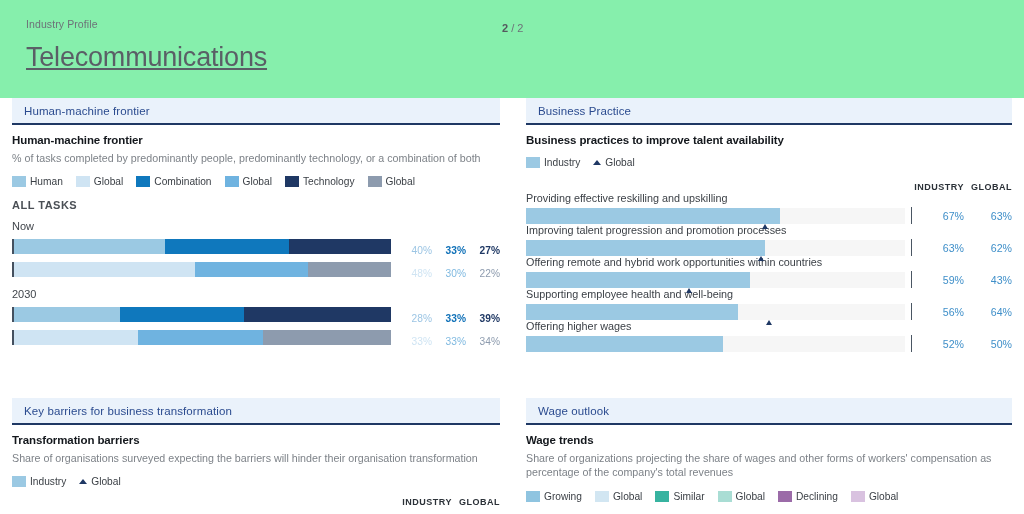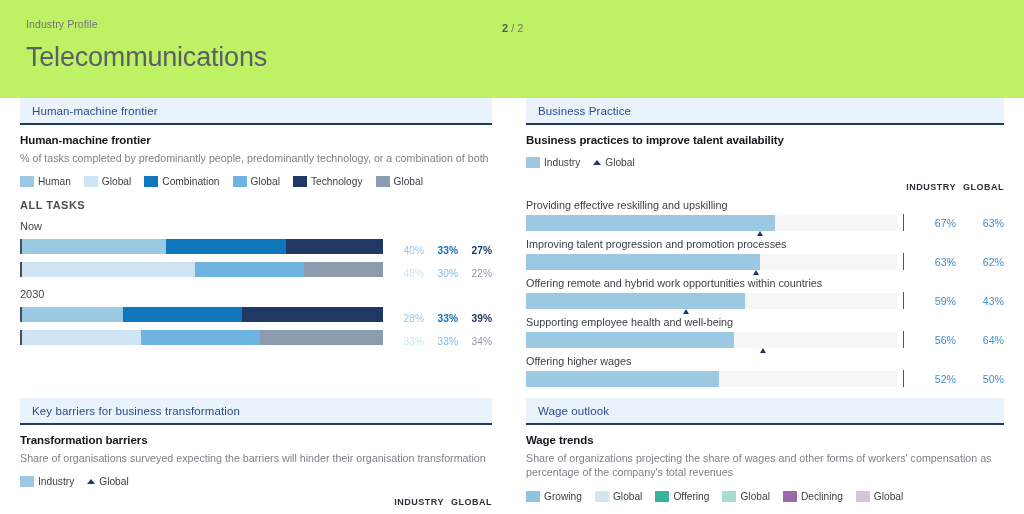--- a/index.html
+++ b/index.html
@@ -7,52 +7,53 @@
     width: 1024px; height: 514px;
     background: #ffffff;
     font-family: "Liberation Sans", sans-serif;
     overflow: hidden;
   }
 
   
   .page-header {
     position: relative;
     height: 98px;
-    background: #bef264;
+    background: #86efac;
     padding: 18px 26px 0 26px;
   }
   .eyebrow {
     font-size: 10.5px;
     color: #6d7278;
     letter-spacing: .1px;
   }
   .page-title {
     font-size: 27px;
     font-weight: 400;
     color: #5a5f66;
     margin-top: 12px;
     letter-spacing: -.2px;
+    text-decoration: underline;
   }
   .pager {
     position: absolute;
     top: 22px;
     left: 502px;
     font-size: 11px;
     color: #6d7278;
   }
   .pager b { color: #54585e; font-weight: 700; }
 
   
   .grid {
     display: grid;
     grid-template-columns: 512px 512px;
     grid-template-rows: 300px auto;
   }
   .panel {
-    padding: 0 20px;
+    padding: 0 12px;
     background: #fff;
     overflow: hidden;
   }
   .panel.right { padding-left: 14px; }
 
   .panel-tab {
     background: #eaf2fb;
     border-bottom: 2px solid #1f3864;
     padding: 7px 12px 6px 12px;
     font-size: 11.5px;
@@ -141,21 +142,21 @@
     justify-content: flex-end;
     font-size: 9px;
     font-weight: 700;
     color: #2b3138;
     letter-spacing: .5px;
     margin-top: 14px;
   }
   .col-heads span { width: 52px; text-align: right; }
   .col-heads span:last-child { width: 48px; }
 
-  .practice { margin-top: 7px; }
+  .practice { }
   .practice-name {
     font-size: 10.8px;
     color: #3a3f45;
     margin-bottom: 3px;
   }
   .practice-row { display: flex; align-items: center; }
   .track {
     position: relative;
     height: 16px;
     width: 384px;
@@ -412,21 +413,21 @@
           <div class="item">
             <span class="swatch" style="background: rgb(143, 196, 224);"></span>
             <span>Growing</span>
           </div>
           <div class="item">
             <span class="swatch" style="background: rgb(210, 230, 242);"></span>
             <span>Global</span>
           </div>
           <div class="item">
             <span class="swatch" style="background: rgb(55, 179, 160);"></span>
-            <span>Offering</span>
+            <span>Similar</span>
           </div>
           <div class="item">
             <span class="swatch" style="background: rgb(169, 221, 212);"></span>
             <span>Global</span>
           </div>
           <div class="item">
             <span class="swatch" style="background: rgb(155, 107, 168);"></span>
             <span>Declining</span>
           </div>
           <div class="item">

